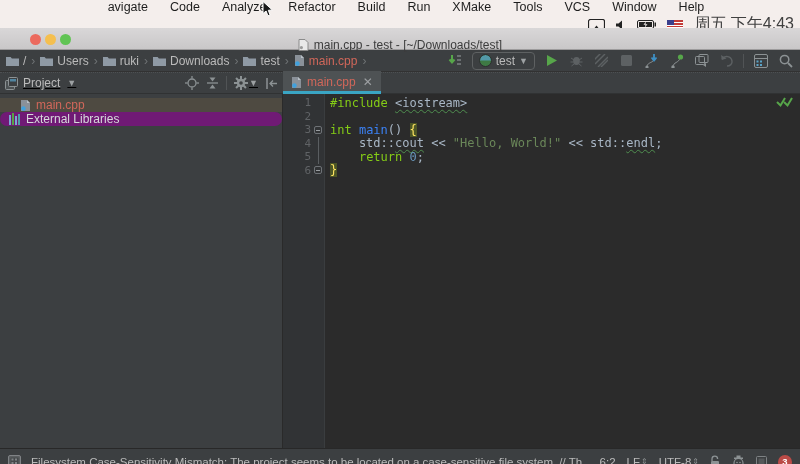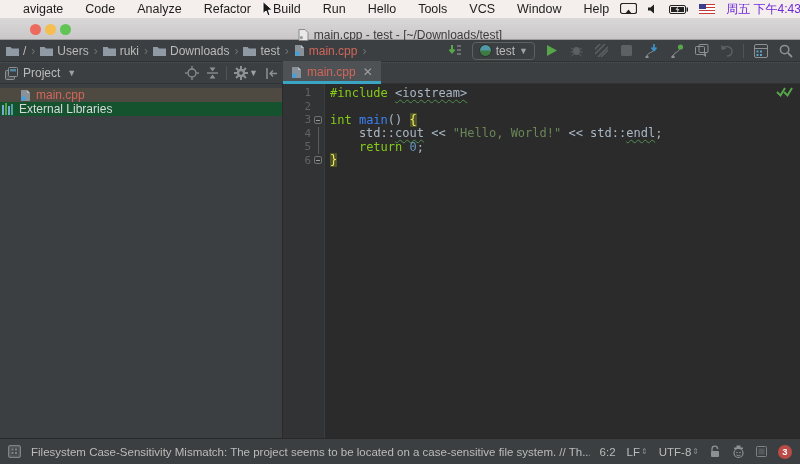--- a/index.html
+++ b/index.html
@@ -1,24 +1,24 @@
 <!DOCTYPE html>
 <html><head>
 <meta charset="utf-8">
 <style>
   * { margin:0; padding:0; box-sizing:border-box; }
   body { font-family:"Liberation Sans", sans-serif; background:#222; }
   .screen { position:relative; width:800px; height:464px; overflow:hidden; background:#2b2b2b; }
 
   
-  .menubar { height:18px; background:#f4eeec; display:flex; align-items:center;
-             font-size:12.5px; color:#1d1d1d; padding-left:12px; }
+  .menubar { height:28px; background:#f4eeec; display:flex; align-items:center;
+             font-size:12.5px; color:#1d1d1d; padding-left:12px;flex-direction:column; }
   .menu-item { padding:0 11px; white-space:nowrap; }
   .menu-right { margin-left:auto; display:flex; align-items:center; gap:11px; padding-right:6px; }
-  .menu-clock { font-size:12px; color:#6d28d9; white-space:nowrap; }
+  .menu-clock { font-size:16px; color:#404040; white-space:nowrap; }
   .flag { width:16px; height:10px; position:relative;
           background:repeating-linear-gradient(180deg,#c23b37 0 1.5px,#fff 1.5px 3px); }
   .flag::after { content:""; position:absolute; left:0; top:0; width:7px; height:5px; background:#3a3f8c; }
 
   
   .titlebar { height:22px; background:linear-gradient(#d9d7d8,#c9c7c8); border-bottom:1px solid #9d9b9c;
               position:relative; display:flex; align-items:center; justify-content:center; }
   .traffic { position:absolute; left:30px; top:6px; display:flex; gap:4px; }
   .tl { width:11px; height:11px; border-radius:50%; }
   .tl.red{ background:#ec6a5e; } .tl.yellow{ background:#f5bf4f; } .tl.green{ background:#61c454; }
@@ -35,36 +35,36 @@
   .tb-icon { width:17px; height:17px; display:flex; align-items:center; justify-content:center; }
   .disabled { opacity:.35; }
   .run-config { display:flex; align-items:center; gap:4px; border:1px solid #5e6162; border-radius:4px;
                 padding:1px 6px; color:#bbbbbb; font-size:12px; height:18px; }
   .chev { font-size:9px; color:#9da1a3; }
   .tb-sep { width:1px; height:14px; background:#515456; }
 
   
   .strip { height:22px; background:#3c3f41; display:flex; border-bottom:1px solid #303233;
            border-top:1px dotted rgba(255,255,255,.09); }
-  .project-header { width:283px; display:flex; align-items:center; padding:0 5px; gap:5px; }
+  .project-header { width:283px; display:flex; align-items:center; padding:0 5px; gap:5px;text-decoration:underline; }
   .ph-title { font-size:12px; color:#bbbbbb; margin-right:2px; }
   .ph-icons { margin-left:auto; display:flex; align-items:center; gap:7px; }
   .tabs { flex:1; display:flex; align-items:flex-end; }
   .tab { position:relative; height:22px; display:flex; align-items:center; gap:5px; padding:0 8px;
          background:#4e5254; font-size:12px; }
   .tab-label { color:#d1675a; }
   .tab-close { color:#9da0a3; font-size:12px; line-height:1; padding-left:2px; }
   .tab-underline { position:absolute; left:0; right:0; bottom:-1px; height:3px; background:#3aa5c4; }
 
   
   .content { display:flex; height:354px; }
   .project-panel { width:283px; background:#3c3f41; border-right:1px solid #2a2a2a; padding-top:4px; }
   .tree-row { height:14px; display:flex; align-items:center; gap:5px; font-size:12px; color:#c3c7c9; }
   .tree-row.file-row { background:#4e4a41; padding-left:20px; color:#d1675a; }
-  .tree-row.lib-row  { background:#14532d; padding-left:2px; color:#d6d9db; }
+  .tree-row.lib-row  { background:#701a75; padding-left:9px; color:#d6d9db;border-radius:7px; }
 
   .editor { flex:1; position:relative; background:#2b2b2b; font-family:"DejaVu Sans Mono", monospace; }
   .gutter-bg { position:absolute; left:0; top:0; bottom:0; width:42px; background:#313335;
                border-right:1px solid #3a3d3f; }
   .code-lines { position:relative; padding-top:2px; }
   .code-line { display:flex; height:13.5px; align-items:center; }
   .ln-num { width:28px; text-align:right; font-size:11px; color:#606366; flex:none; }
   .ln-fold { width:14px; height:100%; flex:none; display:flex; align-items:center; justify-content:center; }
   .fold-box { width:8px; height:8px; border:1px solid #6e7276; border-radius:2px; position:relative; background:#313335; }
   .fold-box::after { content:""; position:absolute; left:1px; right:1px; top:3px; height:1px; background:#9a9ea1; }
@@ -99,21 +99,21 @@
 <div class="screen">
 
   <div class="menubar">
     <div id="menubar-items" style="display:flex;align-items:center;">
         <span class="menu-item">avigate</span>
         <span class="menu-item">Code</span>
         <span class="menu-item">Analyze</span>
         <span class="menu-item">Refactor</span>
         <span class="menu-item">Build</span>
         <span class="menu-item">Run</span>
-        <span class="menu-item">Hello</span>
+        <span class="menu-item">XMake</span>
         <span class="menu-item">Tools</span>
         <span class="menu-item">VCS</span>
         <span class="menu-item">Window</span>
         <span class="menu-item">Help</span>
       </div>
     <div class="menu-right">
       <span>
         <svg width="17" height="12" viewBox="0 0 17 12">
             <rect x="0.5" y="0.5" width="16" height="10" rx="2" fill="none" stroke="#222" stroke-width="1.2"></rect>
             <path d="M5 11 L8.5 6.5 L12 11 Z" fill="#222"></path>

